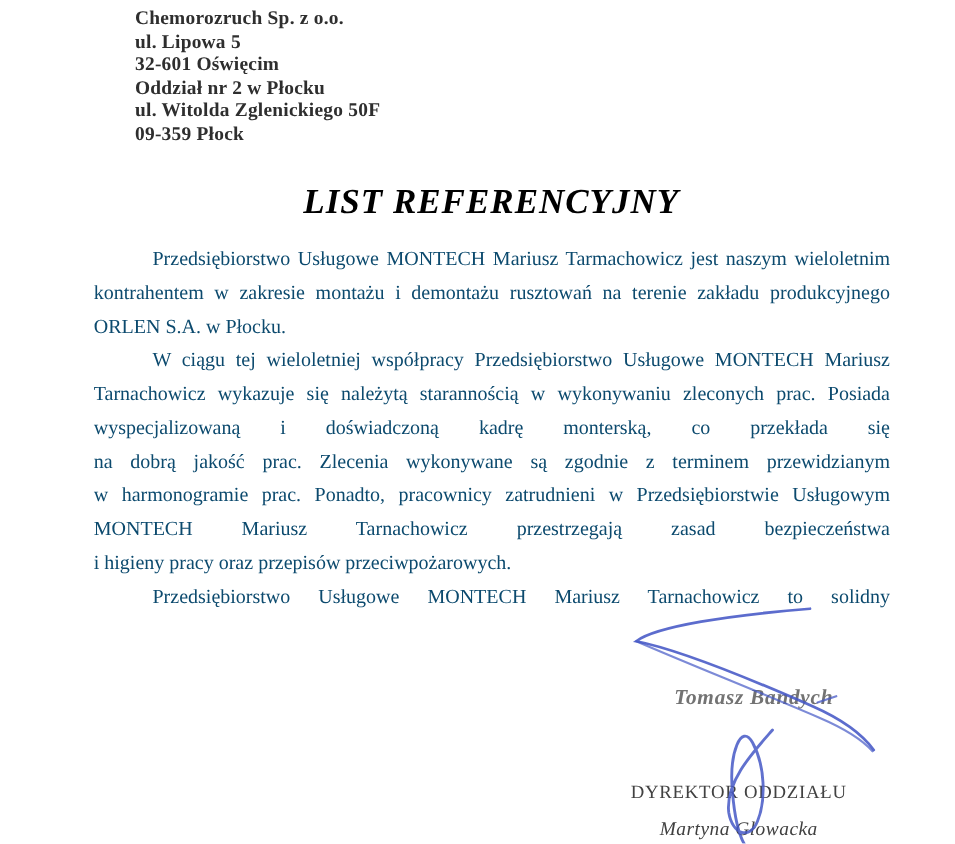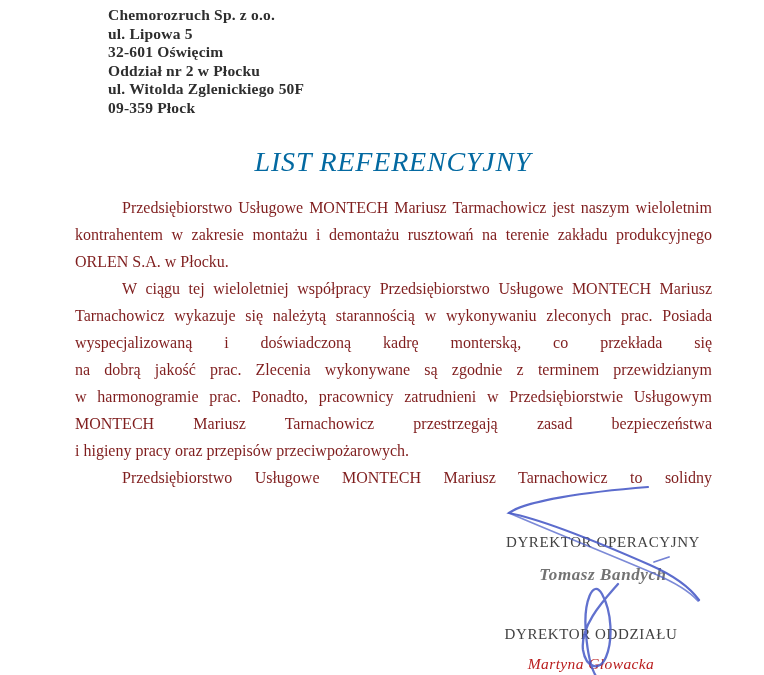--- a/index.html
+++ b/index.html
@@ -30,33 +30,33 @@
   }
   
   .title {
     position: absolute;
     left: 0;
     right: 0;
     top: 146px;
     margin: 0 0 0 22px;
     text-align: center;
     font-size: 28px;
-    font-weight: normal;
+    font-weight: bold;
     font-style: italic;
     letter-spacing: 0.8px;
-    color: #0369a1;
+    color: #000000;
   }
   
   .body-text {
     position: absolute;
     left: 75px;
     top: 194px;
     width: 637px;
     font-size: 16px;
-    color: #7f1d1d;
+    color: #0c4a6e;
   }
   .line {
     line-height: 27px;
     height: 27px;
     overflow: hidden;
     white-space: normal;
   }
   .line.jl {
     text-align: justify;
     text-align-last: justify;
@@ -85,21 +85,21 @@
     font-size: 17px;
     font-weight: bold;
     font-style: italic;
     color: #737373;
     letter-spacing: 0.6px;
   }
   .sig-2 .name {
     margin-top: 12px;
     font-size: 15.5px;
     font-style: italic;
-    color: #b91c1c;
+    color: #404040;
     letter-spacing: 0.4px;
   }
   
   .ink {
     position: absolute;
     left: 0;
     top: 0;
     pointer-events: none;
   }
 </style>
@@ -127,21 +127,20 @@
     <div class="line jl">Tarnachowicz wykazuje się należytą starannością w wykonywaniu zleconych prac. Posiada</div>
     <div class="line jl">wyspecjalizowaną i doświadczoną kadrę monterską, co przekłada się</div>
     <div class="line jl">na dobrą jakość prac. Zlecenia wykonywane są zgodnie z terminem przewidzianym</div>
     <div class="line jl">w harmonogramie prac. Ponadto, pracownicy zatrudnieni w Przedsiębiorstwie Usługowym</div>
     <div class="line jl">MONTECH Mariusz Tarnachowicz przestrzegają zasad bezpieczeństwa</div>
     <div class="line ll">i higieny pracy oraz przepisów przeciwpożarowych.</div>
     <div class="line jl indent">Przedsiębiorstwo Usługowe MONTECH Mariusz Tarnachowicz to solidny</div>
   </div>
 
   <div class="sig sig-1">
-    <div class="role">DYREKTOR OPERACYJNY</div>
     <div class="name">Tomasz Bandych</div>
   </div>
 
   <div class="sig sig-2">
     <div class="role">DYREKTOR ODDZIAŁU</div>
     <div class="name">Martyna Głowacka</div>
   </div>
 
   <svg class="ink" width="764" height="675" viewBox="0 0 764 675">
 

